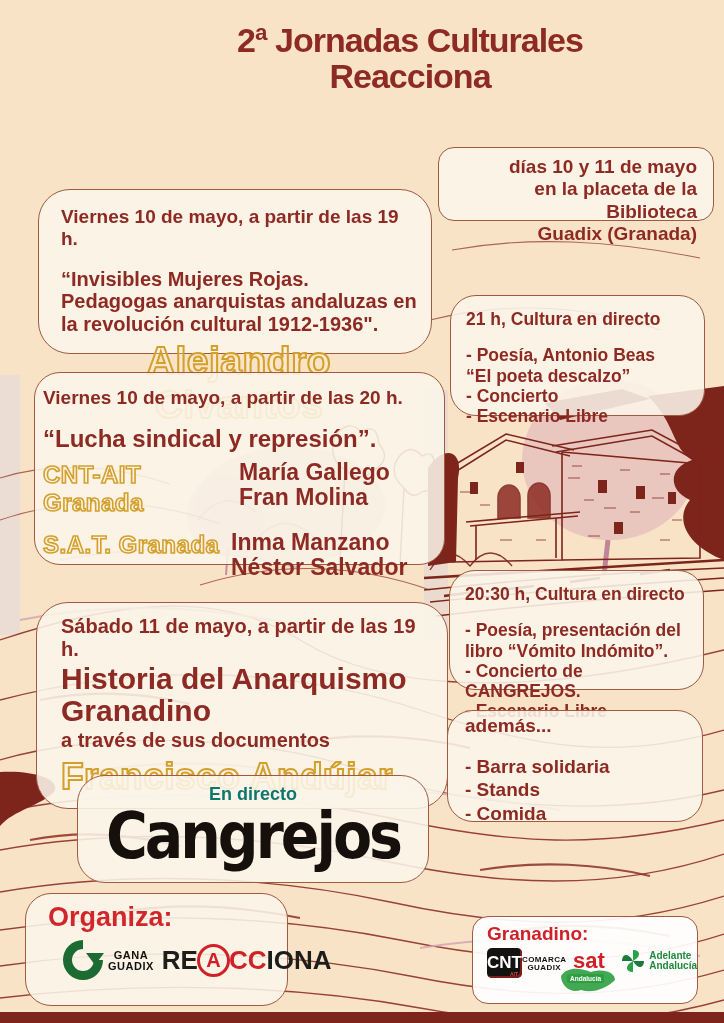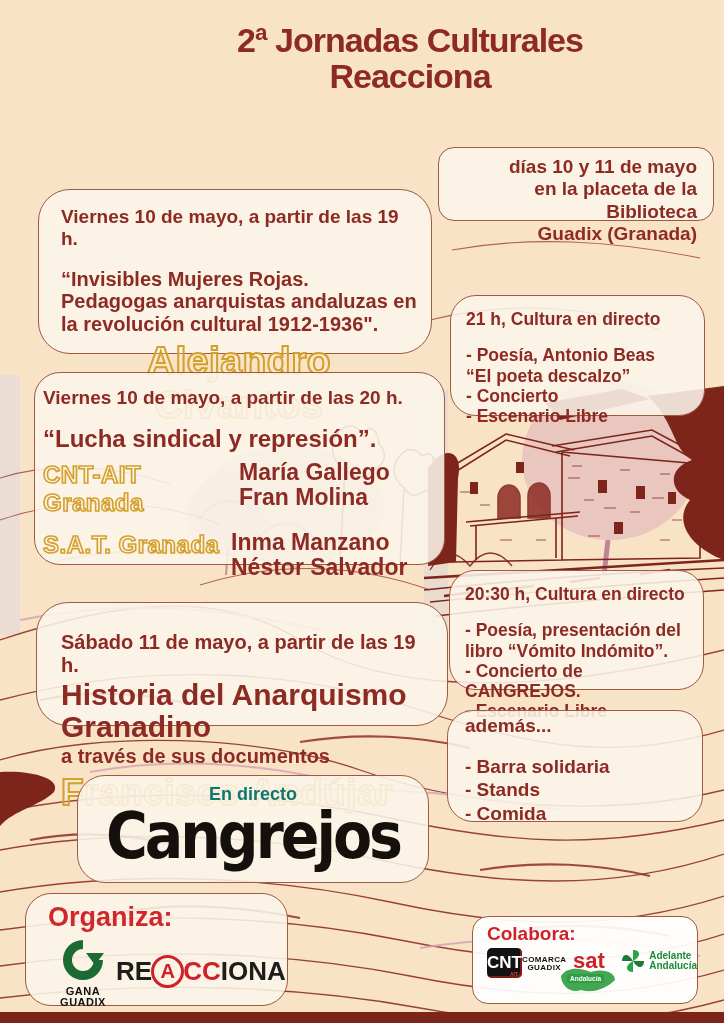--- a/index.html
+++ b/index.html
@@ -41,38 +41,38 @@
   .cult .head{margin-bottom:16px;}
   .cult2{left:449px;top:570px;width:255px;height:120px;}
   .ev2{left:34px;top:372px;width:411px;height:193px;padding:14px 10px 8px 8px;font-size:19px;border-radius:26px;}
   .ev2 .talk{font-size:24px;margin-top:16px;}
   .org-row{display:flex;align-items:flex-start;margin-top:8px;}
   .org-label{font-size:24px;-webkit-text-stroke:1.6px #d4a02c;width:196px;flex:none;}
   .names{font-size:23px;line-height:1.0;color:#8d2a23;}
   .names div{margin-bottom:2px;}
   .row2{margin-top:14px;}
   .row2 .org-label{width:188px;}
-  .ev3{left:36px;top:602px;width:412px;height:124px;padding:28px 10px 6px 24px;font-size:20px;}
+  .ev3{left:36px;top:602px;width:412px;height:207px;padding:12px 10px 6px 24px;font-size:20px;}
   .ev3 .big{font-size:30px;line-height:1.05;margin-top:2px;}
   .ev3 .sub{font-size:20px;margin-top:3px;}
   .ev3 .speaker{font-size:37px;margin-top:4px;}
   .extras{left:447px;top:710px;width:256px;height:112px;padding:3px 12px 8px 17px;font-size:19px;line-height:1.22;border-radius:26px;}
   .extras .head{margin-bottom:18px;}
   .live{left:77px;top:775px;width:352px;height:108px;border-radius:28px;text-align:center;padding-top:8px;box-sizing:border-box;}
   .live .lbl{font-size:18px;color:#0f766e;}
   .live .band{
     font-family:"DejaVu Sans", sans-serif;
     font-size:57px;font-weight:800;color:#15100c;
     letter-spacing:-3px;line-height:0.95;
     transform:scaleY(1.12);transform-origin:top center;
   }
   .organiza{left:25px;top:893px;width:263px;height:113px;border-radius:26px;padding:8px 0 0 22px;box-sizing:border-box;}
   .organiza .head{font-size:27px;color:#d1262b;}
   .org-logos{display:flex;align-items:center;margin-top:2px;}
-  .gana{display:flex;flex-direction:column;align-items:center;margin-left:10px;}
+  .gana{display:flex;flex-direction:row;align-items:center;margin-left:10px;}
   .gana .txt{font-size:11px;color:#111;line-height:1;letter-spacing:0.5px;text-align:center;margin-top:1px;}
   .reacciona{font-size:26px;font-weight:800;color:#1d1d1b;margin-left:8px;letter-spacing:0px;display:flex;align-items:center;}
   .reacciona .red{color:#cf2127;}
   .circle-a{
     display:inline-flex;align-items:center;justify-content:center;
     width:27px;height:27px;border:3px solid #cf2127;border-radius:50%;
     color:#cf2127;font-size:20px;font-weight:800;margin:0 -1px;
   }
   .colabora{left:472px;top:916px;width:226px;height:88px;border-radius:16px;
     background:rgba(255,255,255,0.92);padding:6px 0 0 14px;box-sizing:border-box;}
@@ -282,21 +282,21 @@
       <div class="reacciona">
         <span>RE</span>
           <span class="circle-a">A</span>
           <span class="red">CC</span>
           <span>IONA</span>
       </div>
     </div>
   </div>
 
   <div class="box colabora">
-    <div class="head">Colabora:</div>
+    <div class="head">Granadino:</div>
     <div class="co-logos">
       <div class="cnt">
         <div class="plate">
           <span>CNT</span>
           <span class="ait">AIT</span>
         </div>
         <div class="sub">
           <div>COMARCA</div>
           <div>GUADIX</div>
         </div>

